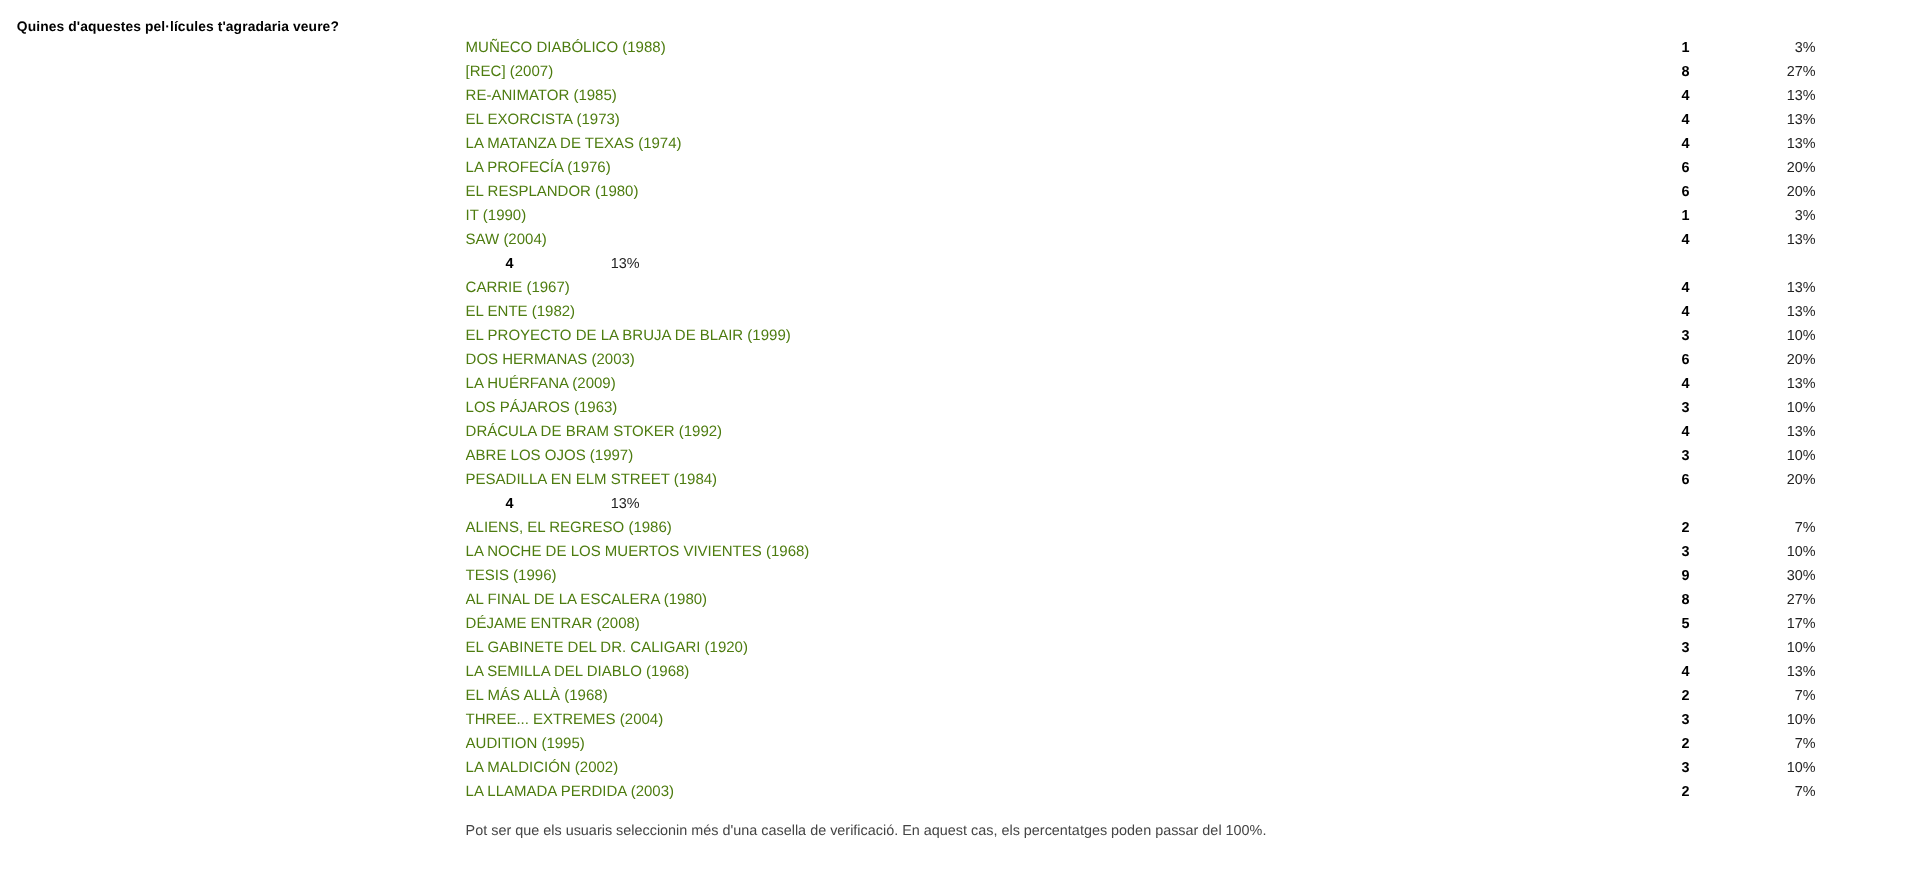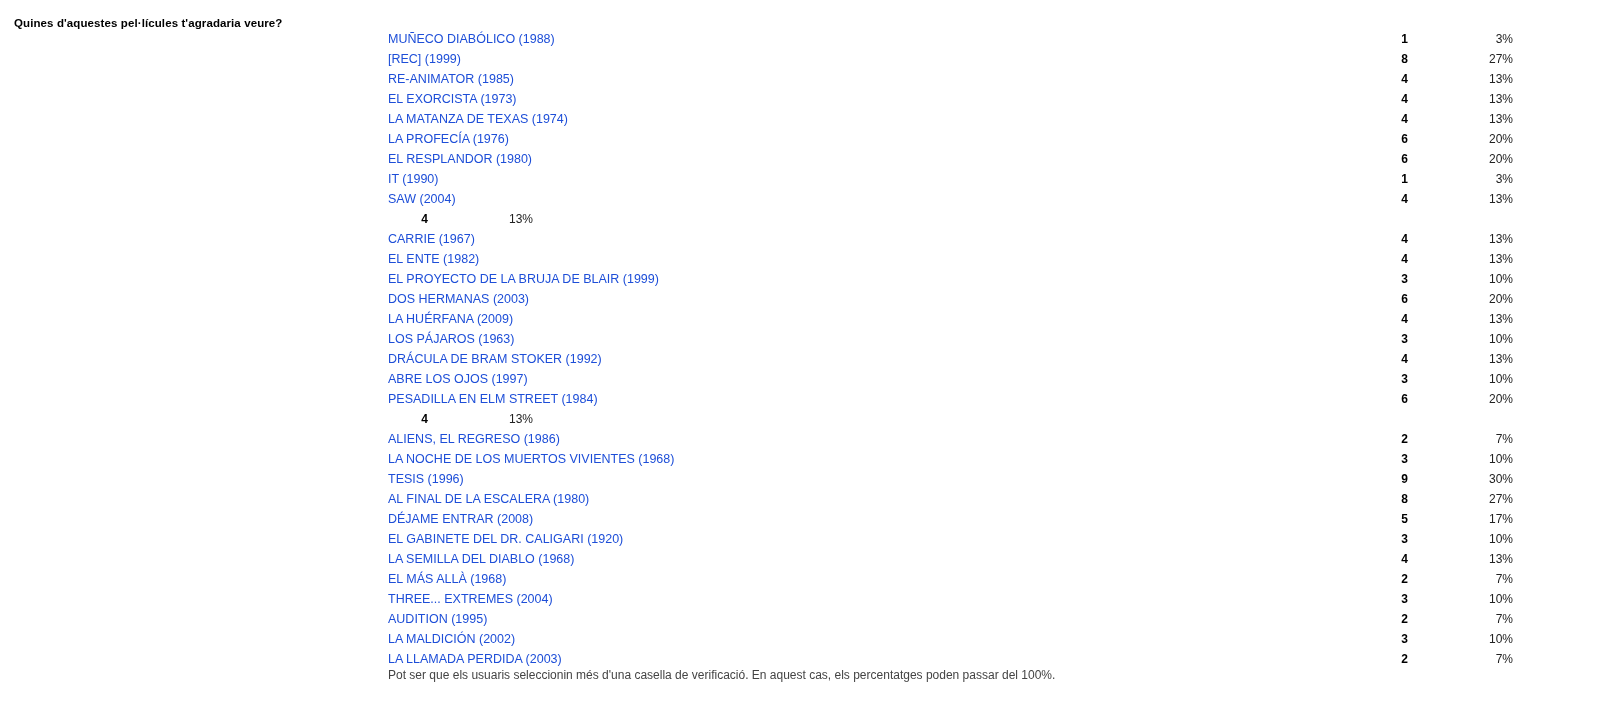--- a/index.html
+++ b/index.html
@@ -39,61 +39,61 @@
   }
   .result-row {
     display: flex;
     align-items: baseline;
     height: 20px;
     line-height: 20px;
   }
   .r-label {
     flex: 0 0 980px;
     font-size: 12.5px;
-    color: #1d4ed8;
+    color: #4d7c0f;
     white-space: nowrap;
     overflow: hidden;
   }
   .r-count {
     flex: 0 0 40px;
     text-align: right;
     font-size: 12px;
     font-weight: bold;
     color: #000;
   }
   .r-pct {
     flex: 0 0 105px;
     text-align: right;
     font-size: 12px;
     color: #222;
   }
   .footnote {
     position: absolute;
     left: 388px;
-    top: 667px;
+    top: 684px;
     font-size: 12px;
     color: #444;
     line-height: 16px;
   }
 </style>
 </head>
 <body>
 
 <div class="page">
 
   <div class="question-title">Quines d'aquestes pel·lícules t'agradaria veure?</div>
 
   <div class="results">
       <div class="result-row">
         <div class="r-label">MUÑECO DIABÓLICO (1988)</div>
         <div class="r-count">1</div>
         <div class="r-pct">3%</div>
       </div>
       <div class="result-row">
-        <div class="r-label">[REC] (1999)</div>
+        <div class="r-label">[REC] (2007)</div>
         <div class="r-count">8</div>
         <div class="r-pct">27%</div>
       </div>
       <div class="result-row">
         <div class="r-label">RE-ANIMATOR (1985)</div>
         <div class="r-count">4</div>
         <div class="r-pct">13%</div>
       </div>
       <div class="result-row">
         <div class="r-label">EL EXORCISTA (1973)</div>

